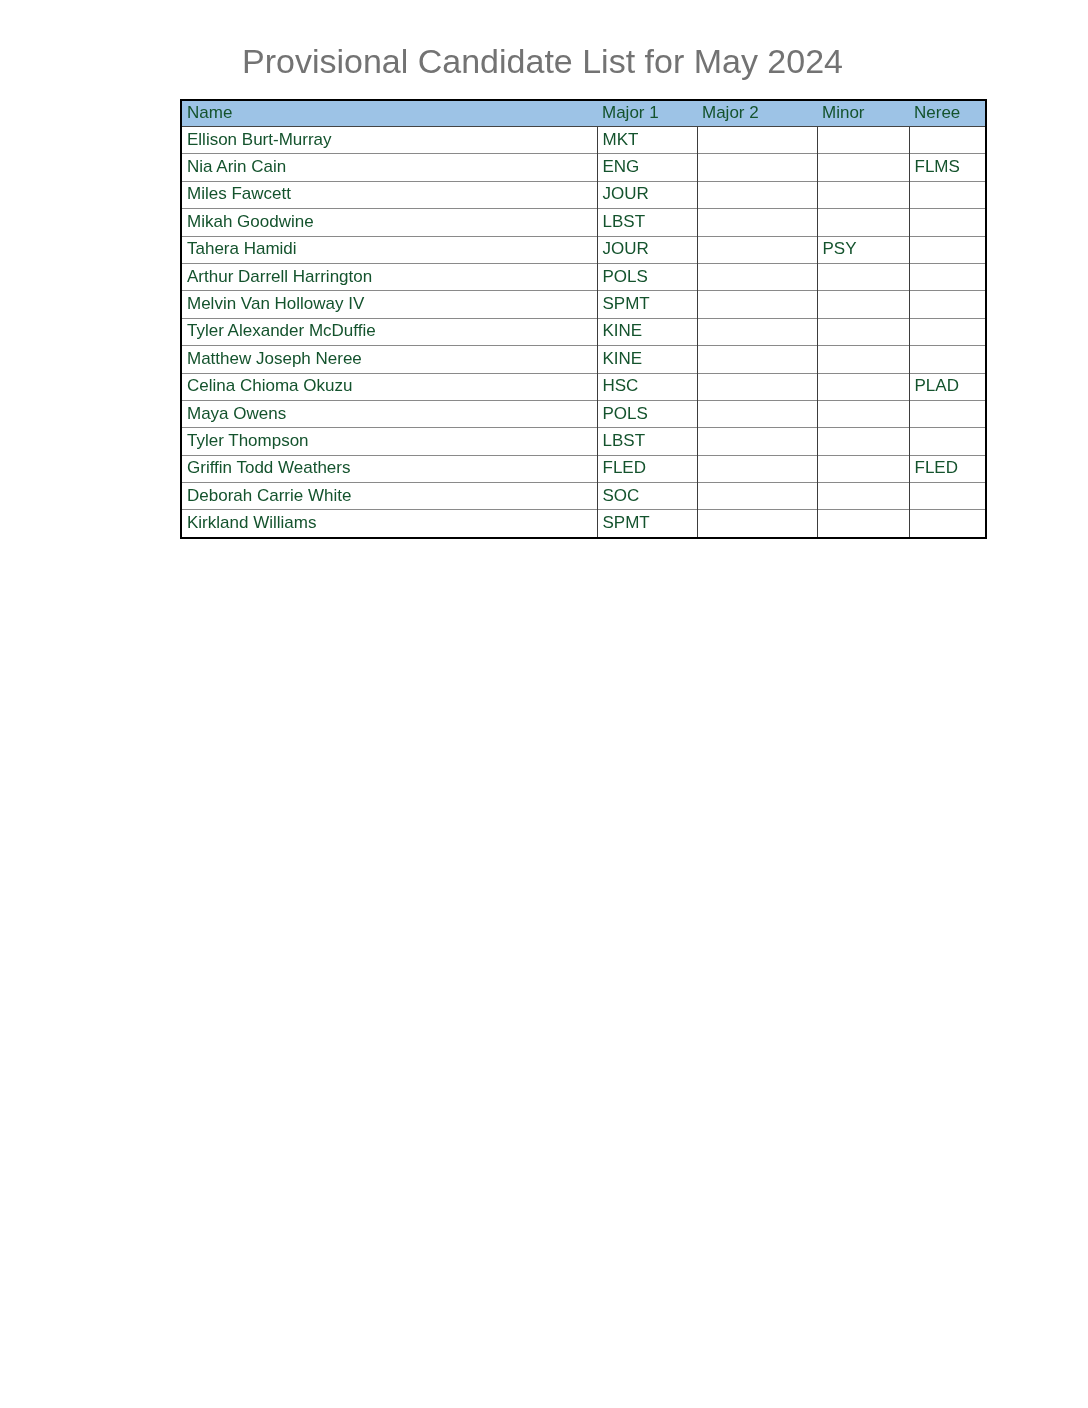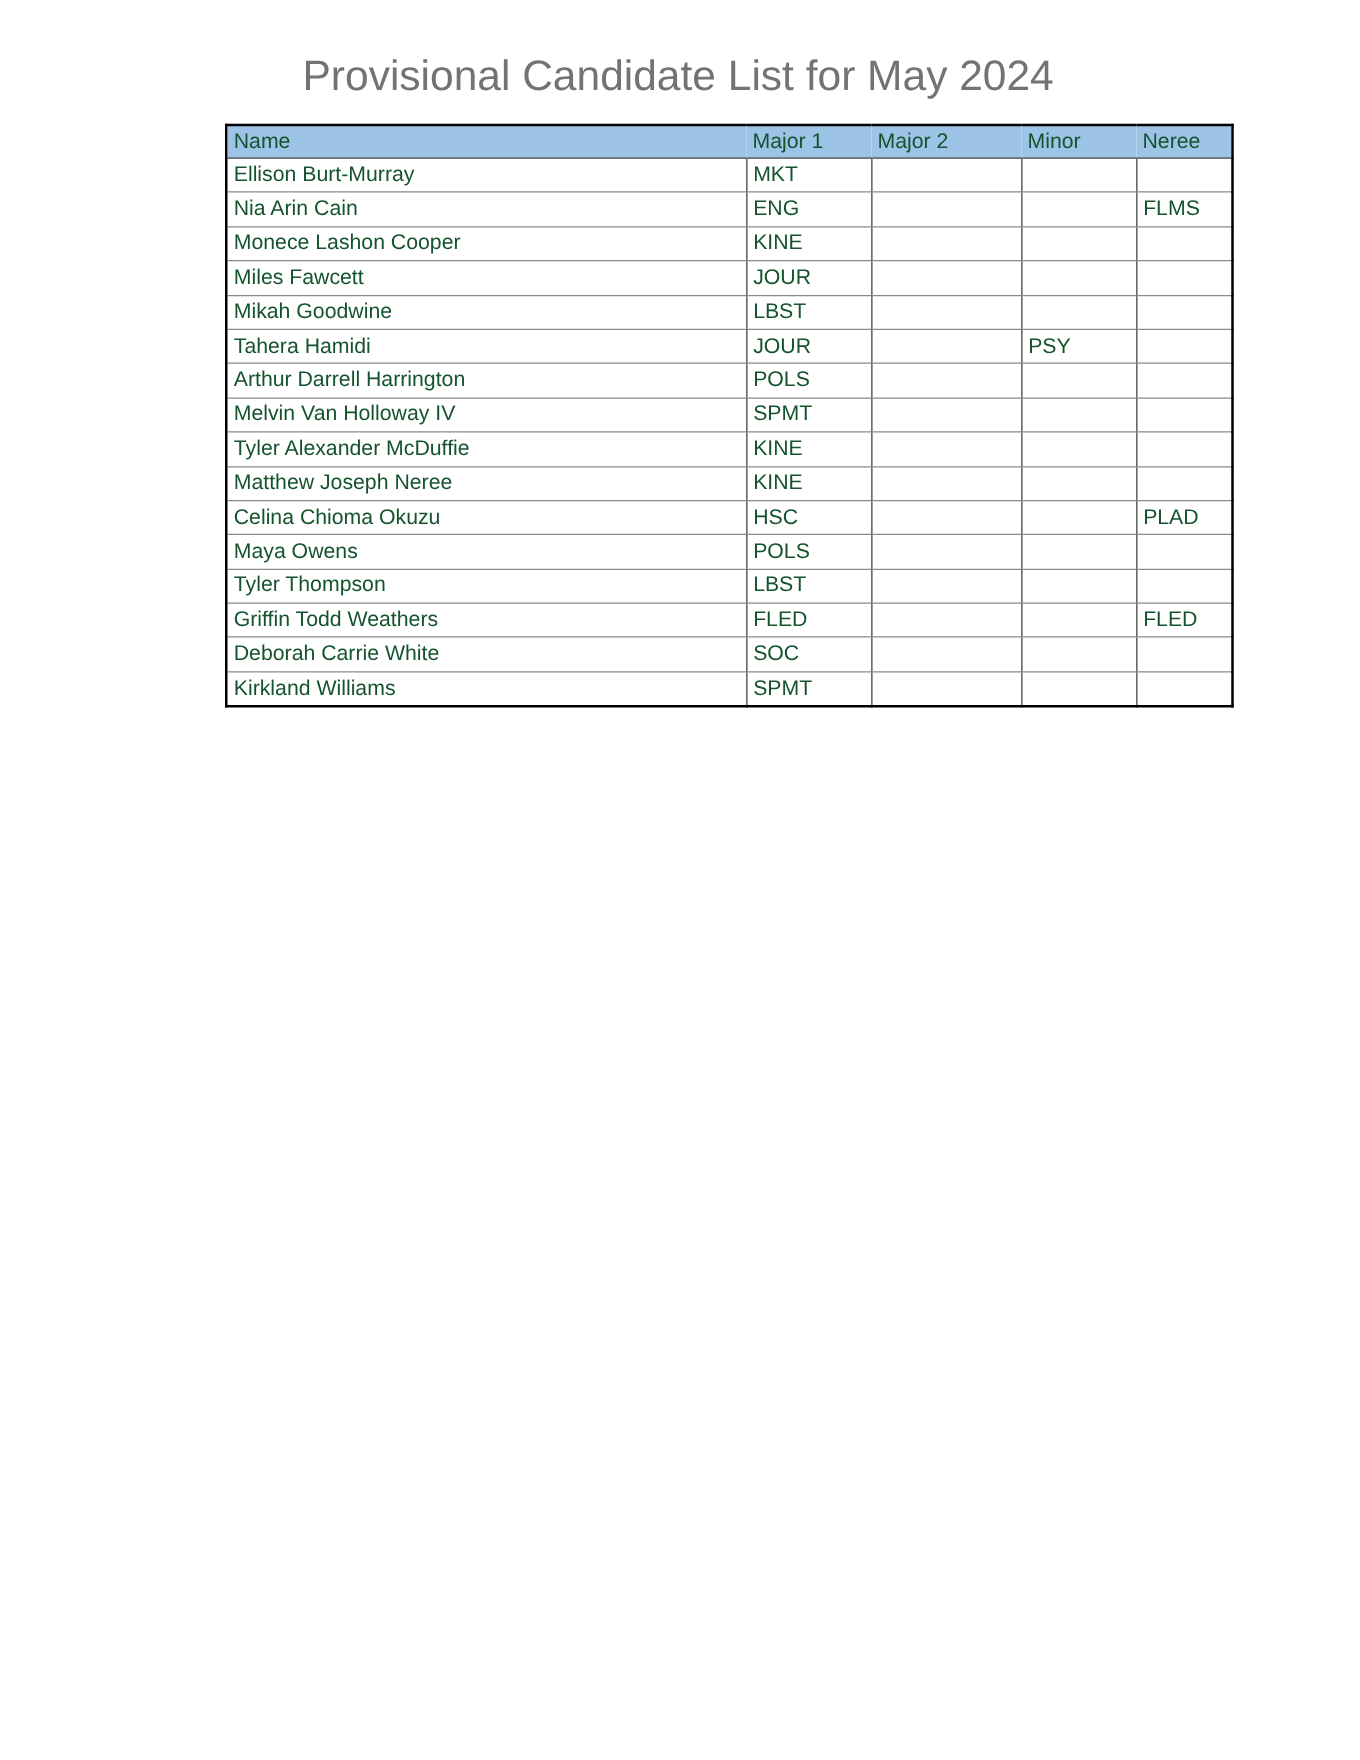--- a/index.html
+++ b/index.html
@@ -100,27 +100,20 @@
       <td></td>
     </tr>
         <tr>
       <td>Nia Arin Cain</td>
       <td>ENG</td>
       <td></td>
       <td></td>
       <td>FLMS</td>
     </tr>
         <tr>
-      <td>Monece Lashon Cooper</td>
-      <td>KINE</td>
-      <td></td>
-      <td></td>
-      <td></td>
-    </tr>
-        <tr>
       <td>Miles Fawcett</td>
       <td>JOUR</td>
       <td></td>
       <td></td>
       <td></td>
     </tr>
         <tr>
       <td>Mikah Goodwine</td>
       <td>LBST</td>
       <td></td>

